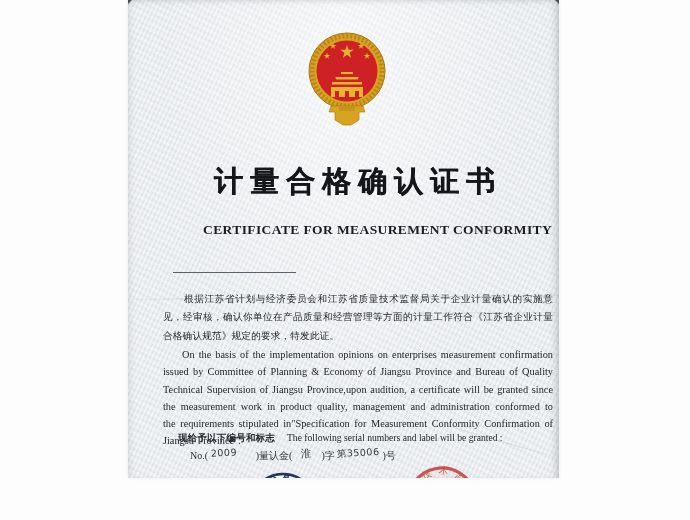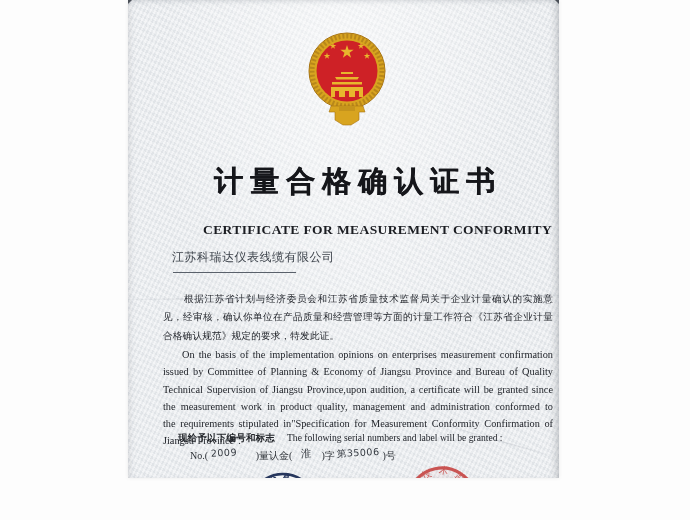--- a/index.html
+++ b/index.html
@@ -118,21 +118,20 @@
       <rect x="40" y="60" width="4" height="6" fill="#ce2126"></rect>
       <rect x="50" y="60" width="4" height="6" fill="#ce2126"></rect>
     </g>
     <path d="M26,75 L58,75 L60,81 L54,81 L54,89 L46,94 L38,94 L30,89 L30,81 L24,81 Z" fill="#d8a41f" stroke="#a87413" stroke-width="0.6"></path>
     <rect x="34" y="75" width="16" height="5" fill="#c5941c"></rect>
   </svg>
 
   <div class="abs" id="title-cn">计量合格确认证书</div>
   <div class="abs" id="title-en">CERTIFICATE FOR MEASUREMENT CONFORMITY</div>
 
-  <div class="abs" id="company-name">江苏科瑞达仪表线缆有限公司</div>
   <div class="abs" id="company-underline"></div>
 
   <div class="abs" id="para-cn">根据江苏省计划与经济委员会和江苏省质量技术监督局关于企业计量确认的实施意见，经审核，确认你单位在产品质量和经营管理等方面的计量工作符合《江苏省企业计量合格确认规范》规定的要求，特发此证。</div>
   <div class="abs" id="para-en">On the basis of the implementation opinions on enterprises measurement confirmation issued by Committee of Planning &amp; Economy of Jiangsu Province and Bureau of Quality Technical Supervision of Jiangsu Province,upon audition, a certificate will be granted since the measurement work in product quality, management and administration conformed to the requirements stipulated in"Specification for Measurement Conformity Confirmation of Jiangsu Province".</div>
 
   <div class="abs" id="grant-label-cn">现给予以下编号和标志</div>
   <div class="abs" id="grant-label-en">The following serial numbers and label will be granted :</div>
 
   <div class="abs" id="serial-row">
     <span>No.(</span>

